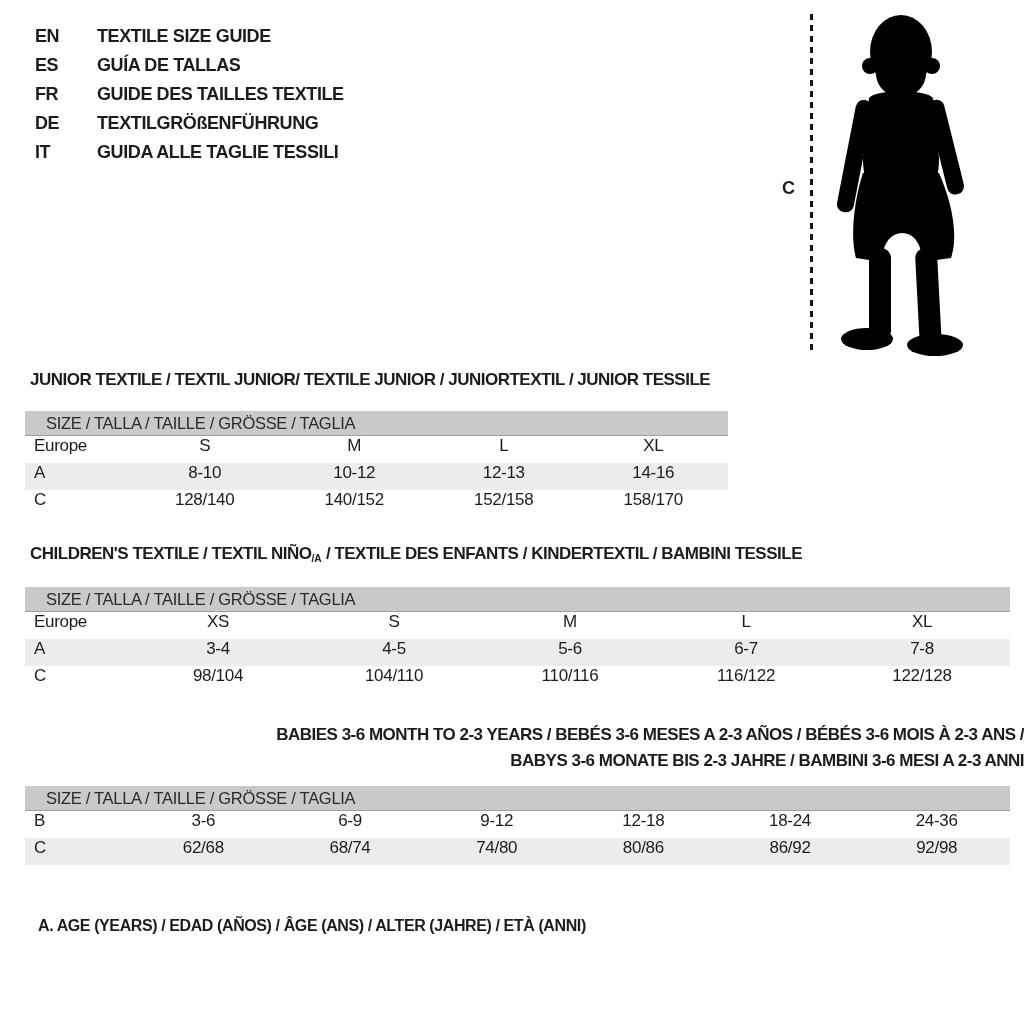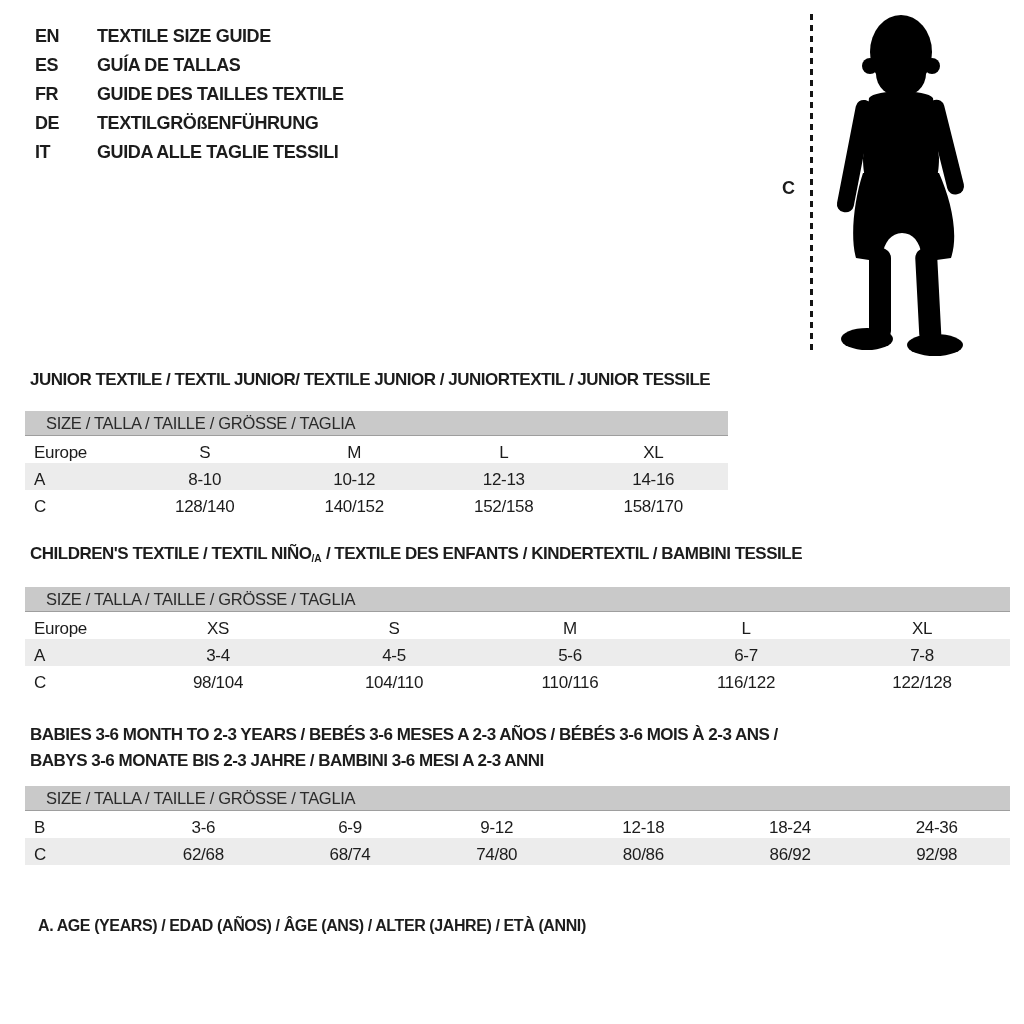--- a/index.html
+++ b/index.html
@@ -26,34 +26,34 @@
 
   
   .sections{position:relative;}
   .section{margin:0;}
   .section-title{
     margin-left:30px;font-weight:bold;font-size:17px;letter-spacing:-0.5px;
     line-height:20px;white-space:nowrap;
   }
   .section .title-block{margin-bottom:21px;}
   .section[data-sec="babies"] .section-title{line-height:26px;}
-  .section[data-sec="babies"] .title-block{margin-bottom:12px;}
+  .section[data-sec="babies"] .title-block{margin-bottom:12px;text-align:right;}
   .sub{font-size:0.6em;position:relative;top:0.3em;letter-spacing:0;}
 
   .size-table{margin-left:25px;font-size:17px;letter-spacing:-0.3px;}
   .section[data-sec="junior"]   .size-table{width:703px;}
   .section[data-sec="children"] .size-table{width:985px;}
   .section[data-sec="babies"]   .size-table{width:985px;}
 
   .size-bar{
     height:25px;display:flex;align-items:center;
     background:#c9c9c9;border-bottom:1px solid #9e9e9e;
     padding-left:21px;font-size:16.5px;color:#2a2a2a;box-sizing:border-box;
   }
-  .t-row{display:flex;height:27px;align-items:flex-end;}
+  .t-row{display:flex;height:27px;align-items:flex-start;}
   .t-row.shaded{background:#ececec;}
   .row-label{flex:0 0 105px;padding-left:9px;box-sizing:border-box;}
   .cell{flex:1 1 0;text-align:center;}
 
   .section[data-sec="children"]{margin-top:27px;}
   .section[data-sec="babies"]{margin-top:29px;}
 
   
   .notes{margin:46px 0 0 38px;}
   .note-line{font-weight:bold;font-size:16px;letter-spacing:-0.4px;line-height:29px;white-space:nowrap;}

